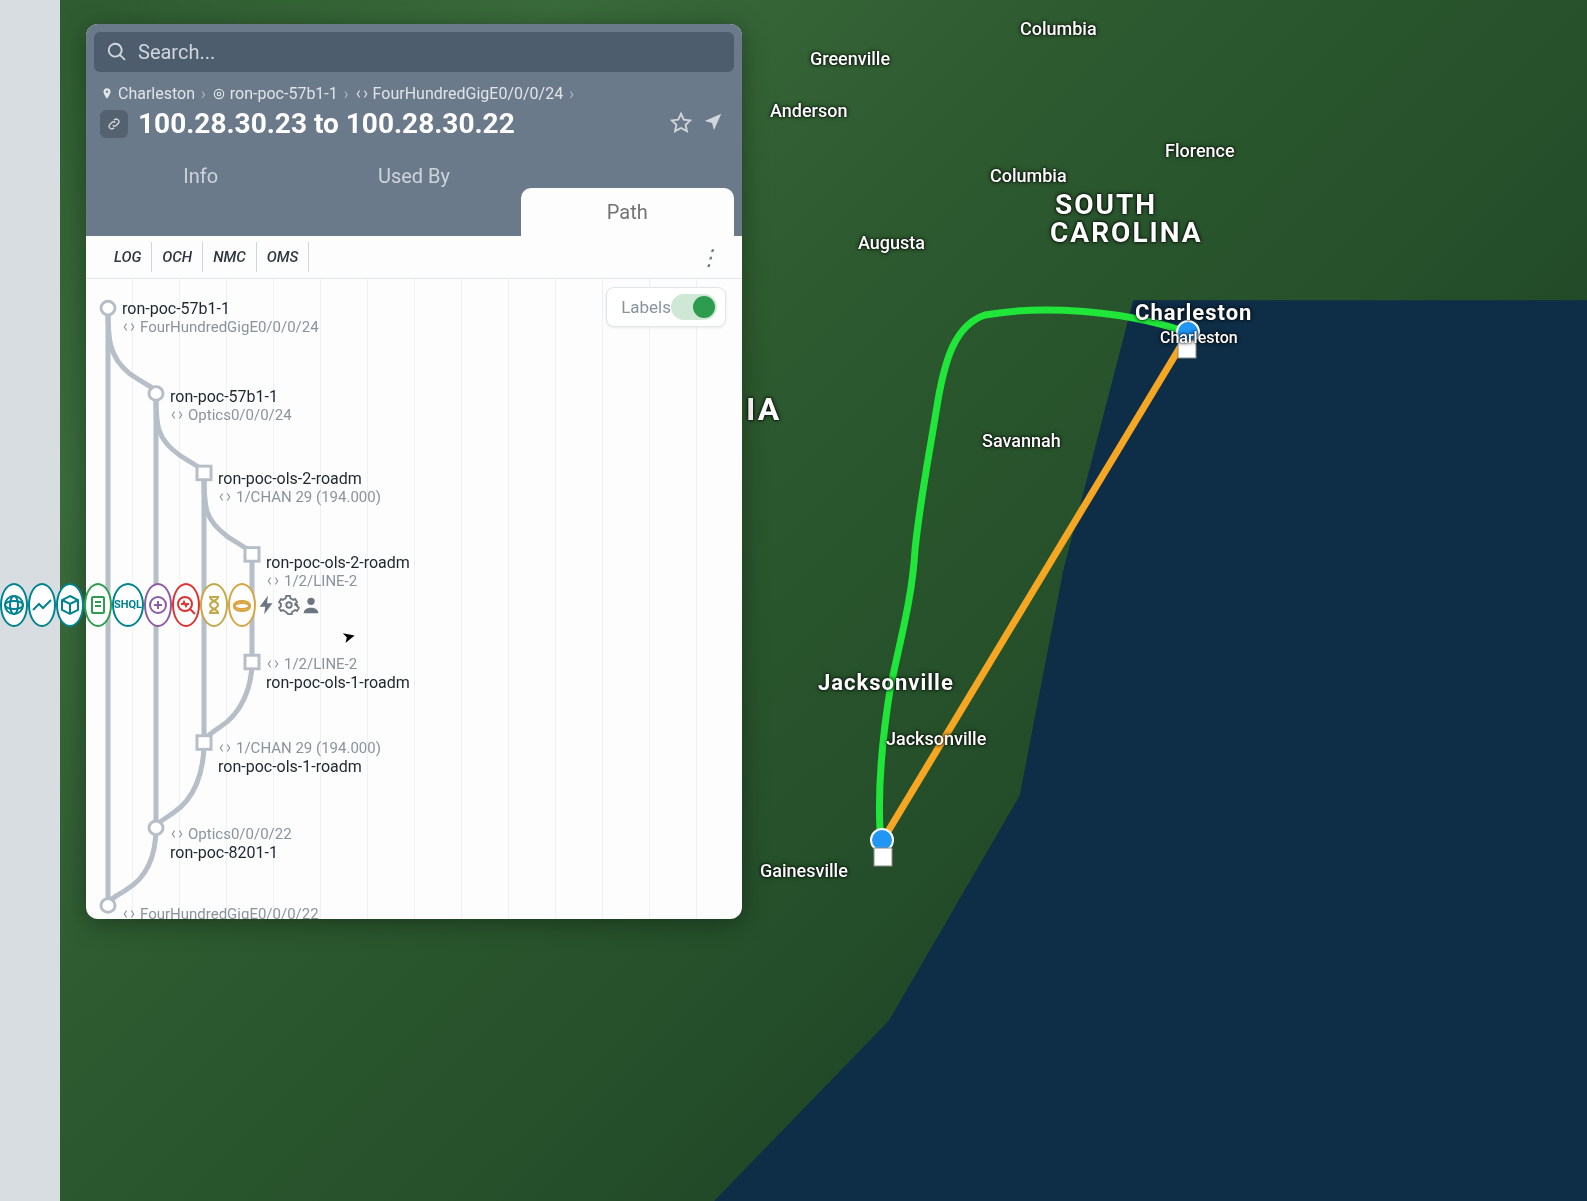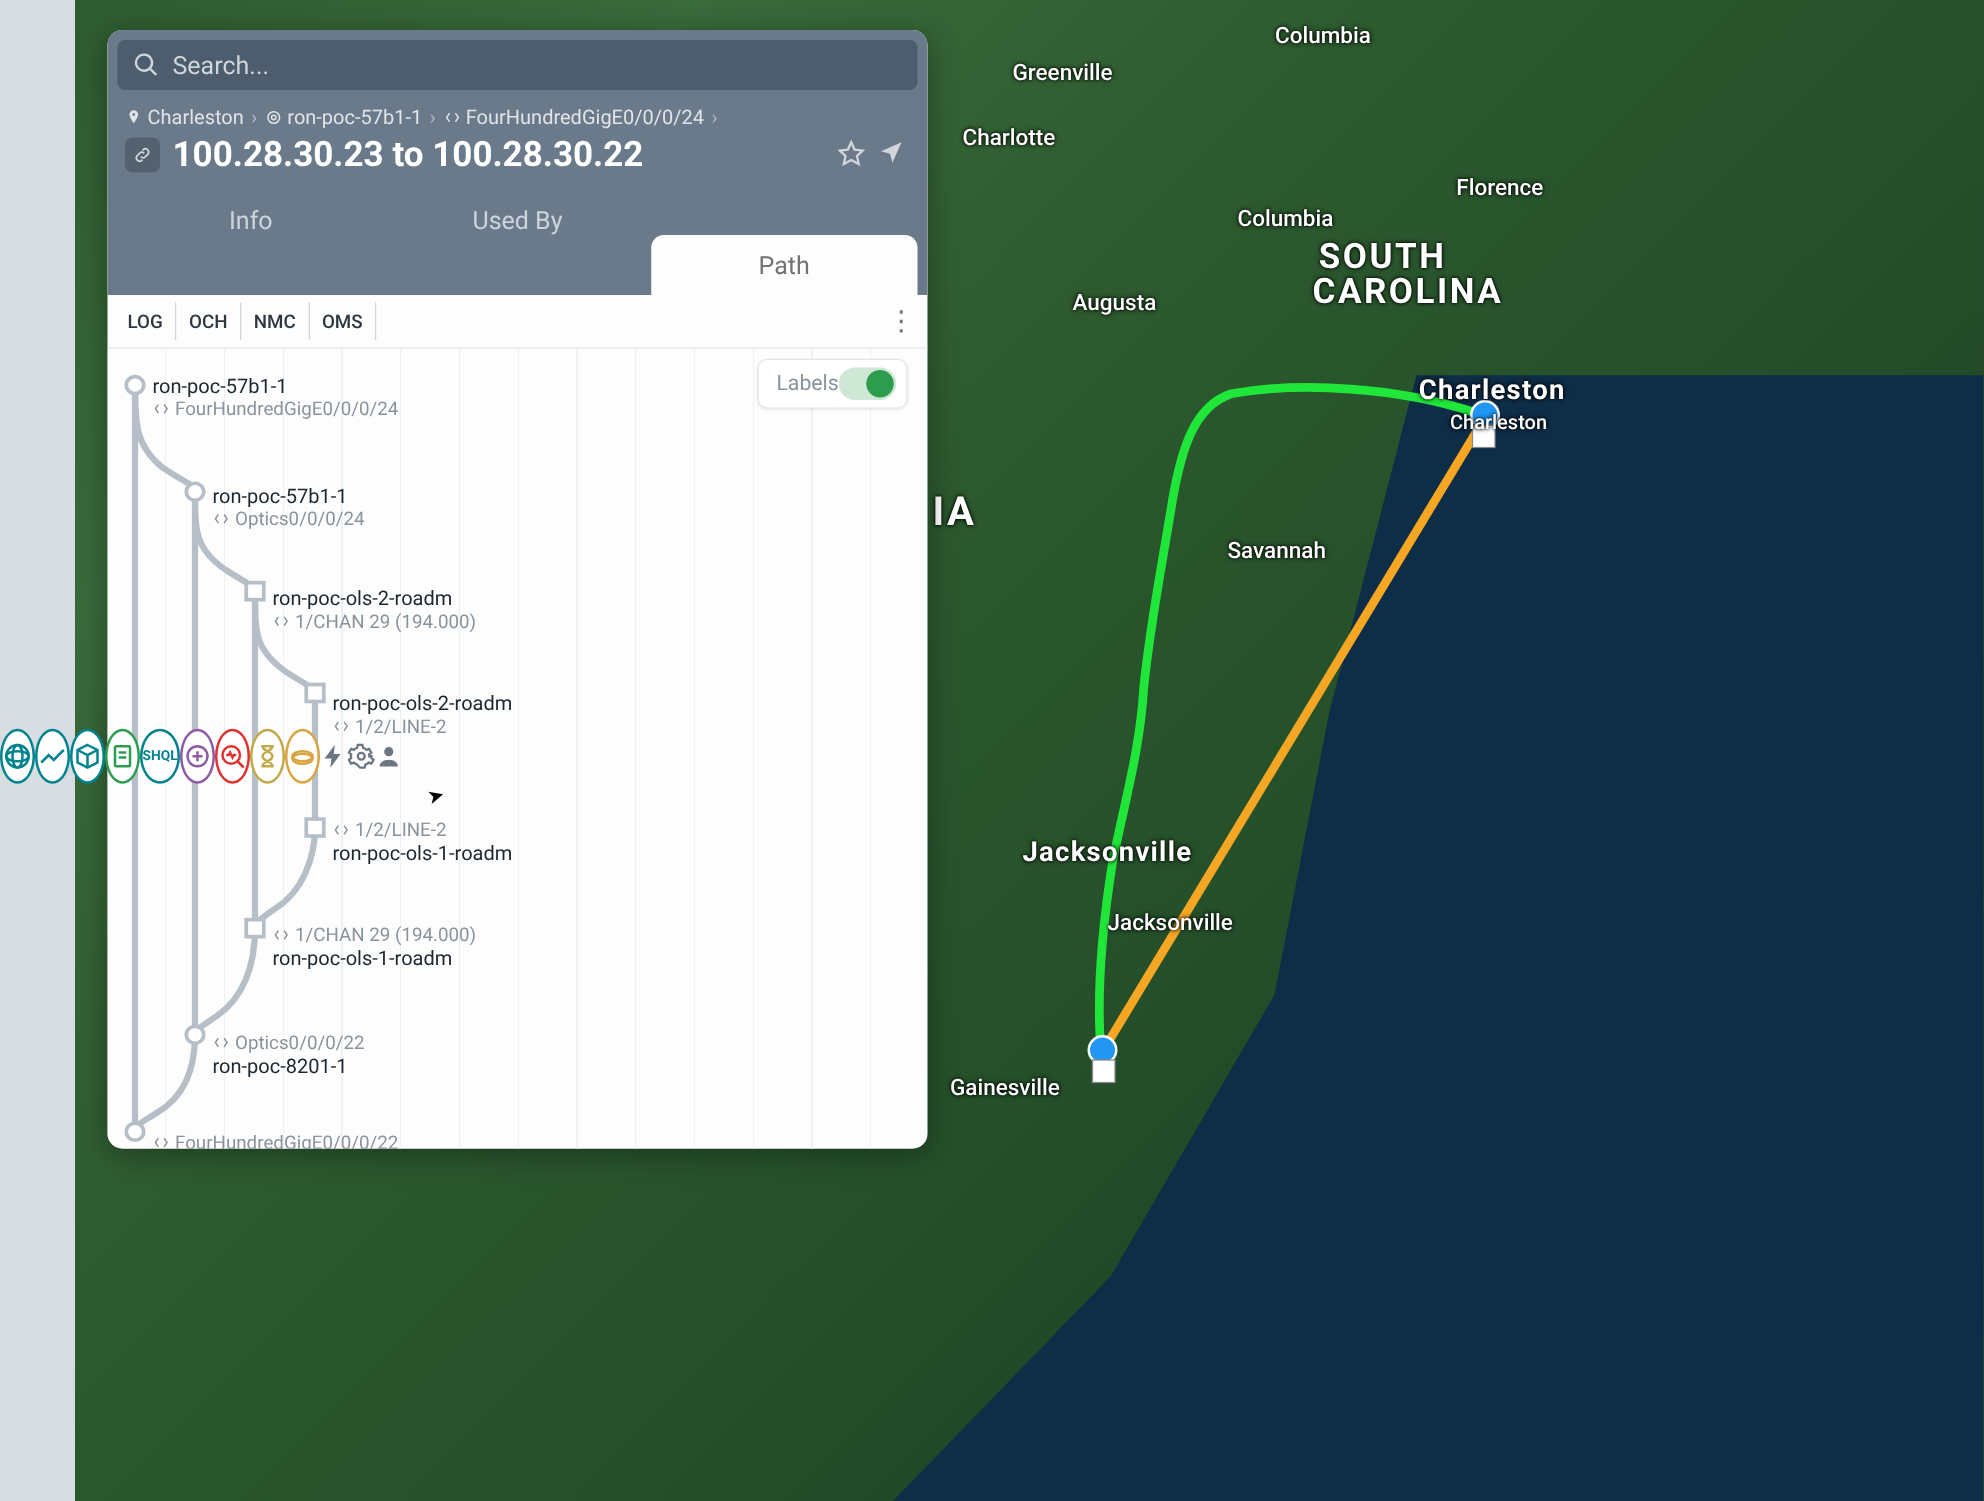--- a/index.html
+++ b/index.html
@@ -130,22 +130,23 @@
 }
 .tab {
   flex:1; text-align:center; padding:12px 0;
   font-size:20px; color:#cdd4db; cursor:pointer;
   border-top-left-radius:10px;border-top-right-radius:10px;
 }
 .tab.active { background:#fdfdfd; color:#737373;margin-top:36px;}
 
 .subtabs-row {
   display:flex; align-items:center;
-  padding:6px 6px;
+  padding:6px 18px;
   border-bottom:1px solid #e2e6ea;
+  font-style:italic;
 }
 .subtab {
   padding:6px 10px; font-size:15px; color:#2e3740;
   border-right:1px solid #d0d5da;
   cursor:pointer; font-weight:500;
 }
 .subtabs-row .more { margin-left:auto; color:#6b7680; cursor:pointer; font-size:22px; padding:0 4px;}
 
 .path-body {
   position:relative;
@@ -198,21 +199,21 @@
   <line x1="1188" y1="334" x2="884" y2="838" stroke="#f5a623" stroke-width="7" stroke-linecap="round"></line>
 
   <circle cx="1188" cy="332" r="11" class="map-node"></circle>
   <rect x="1178" y="340" width="18" height="18" class="map-node-sq"></rect>
   <circle cx="882" cy="840" r="11" class="map-node"></circle>
   <rect x="874" y="848" width="18" height="18" class="map-node-sq"></rect>
 </svg>
 
 <div class="map-label" style="left:1020px;top:18px;">Columbia</div>
 <div class="map-label" style="left:810px;top:48px;">Greenville</div>
-<div class="map-label" style="left:770px;top:100px;">Charlotte</div>
+<div class="map-label" style="left:770px;top:100px;">Anderson</div>
 <div class="map-label" style="left:1165px;top:140px;">Florence</div>
 <div class="map-label" style="left:990px;top:165px;">Columbia</div>
 <div class="map-label state" style="left:1055px;top:190px;">SOUTH</div>
 <div class="map-label state" style="left:1050px;top:218px;">CAROLINA</div>
 <div class="map-label" style="left:858px;top:232px;">Augusta</div>
 <div class="map-label big" style="left:1135px;top:300px;">Charleston</div>
 <div class="map-label" style="left:1160px;top:328px;font-size:16px;">Charleston</div>
 <div class="map-label" style="left:982px;top:430px;">Savannah</div>
 <div class="map-label big" style="left:818px;top:670px;">Jacksonville</div>
 <div class="map-label" style="left:886px;top:728px;">Jacksonville</div>

